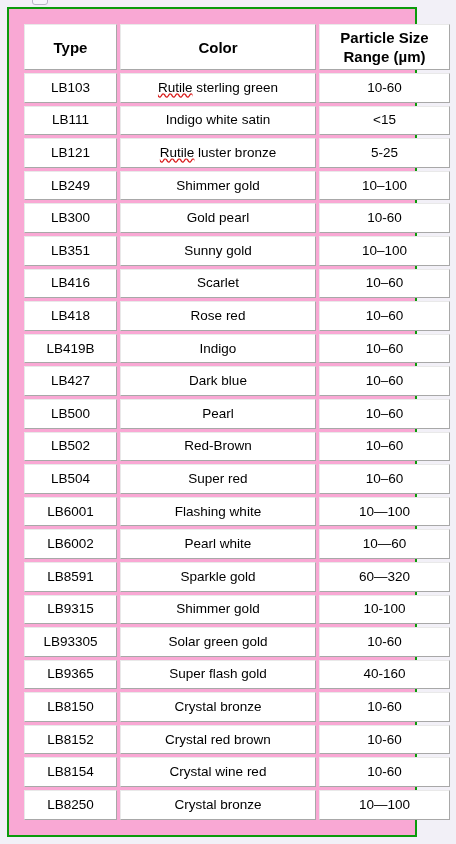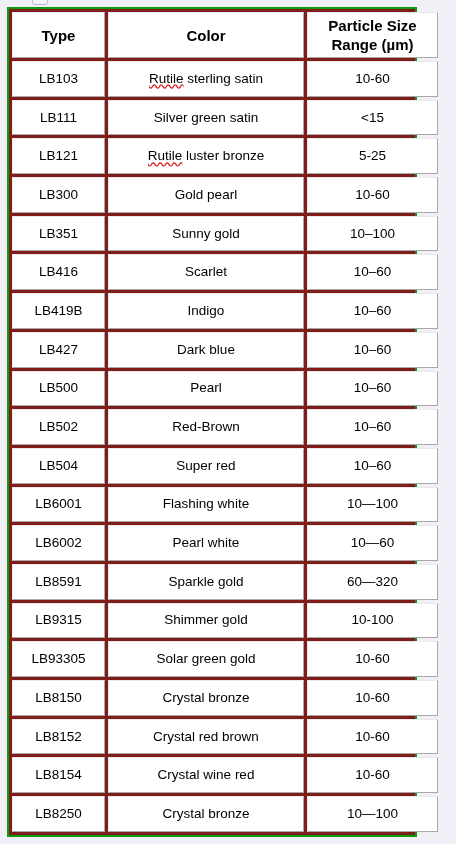--- a/index.html
+++ b/index.html
@@ -27,23 +27,23 @@
     border-radius: 3px;
   }
 
   #table-wrap {
     position: absolute;
     left: 7px;
     top: 7px;
     width: 410px;
     height: 830px;
     box-sizing: border-box;
-    background: #7f1d1d;
+    background: #f9a8d4;
     border: 2px solid #0b9b0b;
-    padding: 0;
+    padding: 12px;
   }
 
   table.spec {
     width: 100%;
     height: 100%;
     border-collapse: separate;
     border-spacing: 3px;
     table-layout: fixed;
   }
 
@@ -103,49 +103,59 @@
         <th>Color</th>
         <th>
           <span>Particle Size</span><br>
           <span>Range (µm)</span>
         </th>
       </tr>
     </thead>
     <tbody id="table-body">
         <tr>
           <td>LB103</td>
-          <td><span class="misspelled">Rutile</span><span> sterling satin</span></td>
+          <td><span class="misspelled">Rutile</span><span> sterling green</span></td>
           <td>10-60</td>
         </tr>
         <tr>
           <td>LB111</td>
-          <td>Silver green satin</td>
+          <td>Indigo white satin</td>
           <td>&lt;15</td>
         </tr>
         <tr>
           <td>LB121</td>
           <td><span class="misspelled">Rutile</span><span> luster bronze</span></td>
           <td>5-25</td>
         </tr>
         <tr>
+          <td>LB249</td>
+          <td>Shimmer gold</td>
+          <td>10–100</td>
+        </tr>
+        <tr>
           <td>LB300</td>
           <td>Gold pearl</td>
           <td>10-60</td>
         </tr>
         <tr>
           <td>LB351</td>
           <td>Sunny gold</td>
           <td>10–100</td>
         </tr>
         <tr>
           <td>LB416</td>
           <td>Scarlet</td>
           <td>10–60</td>
         </tr>
         <tr>
+          <td>LB418</td>
+          <td>Rose red</td>
+          <td>10–60</td>
+        </tr>
+        <tr>
           <td>LB419B</td>
           <td>Indigo</td>
           <td>10–60</td>
         </tr>
         <tr>
           <td>LB427</td>
           <td>Dark blue</td>
           <td>10–60</td>
         </tr>
         <tr>
@@ -182,20 +192,25 @@
           <td>LB9315</td>
           <td>Shimmer gold</td>
           <td>10-100</td>
         </tr>
         <tr>
           <td>LB93305</td>
           <td>Solar green gold</td>
           <td>10-60</td>
         </tr>
         <tr>
+          <td>LB9365</td>
+          <td>Super flash gold</td>
+          <td>40-160</td>
+        </tr>
+        <tr>
           <td>LB8150</td>
           <td>Crystal bronze</td>
           <td>10-60</td>
         </tr>
         <tr>
           <td>LB8152</td>
           <td>Crystal red brown</td>
           <td>10-60</td>
         </tr>
         <tr>

